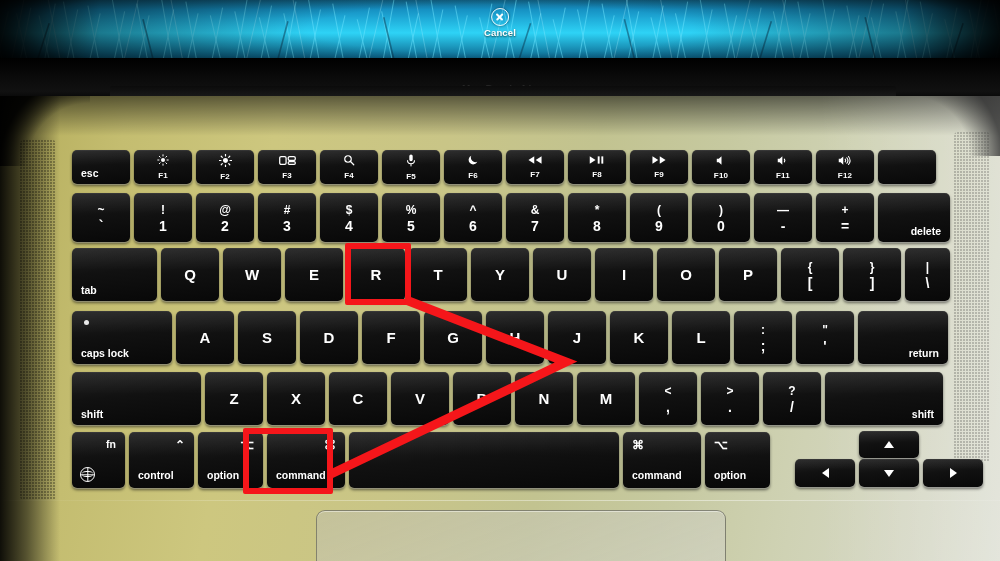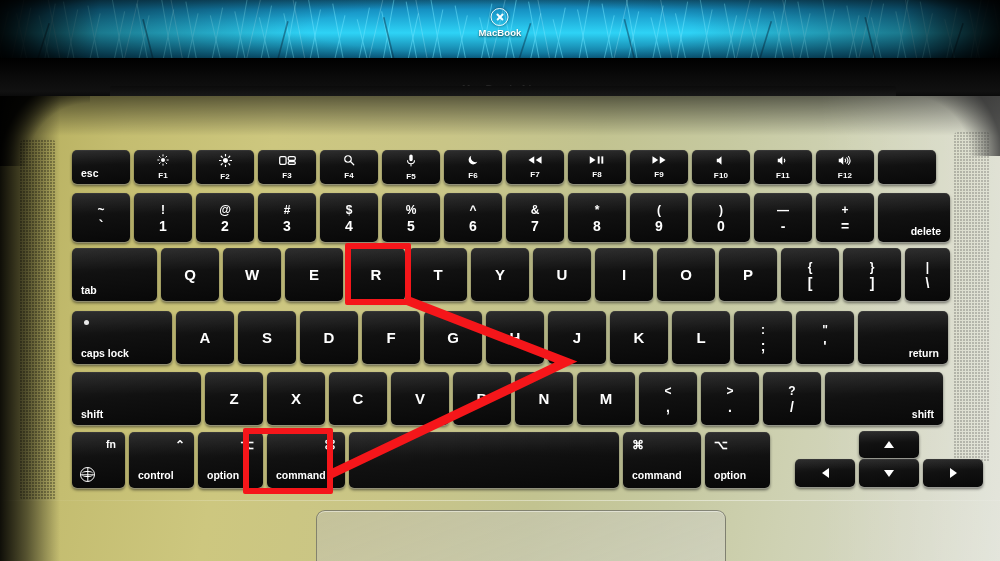--- a/index.html
+++ b/index.html
@@ -365,21 +365,21 @@
           <path d="M752 80 L766 32"></path>
             <path d="M870 80 L858 28"></path>
             <path d="M940 80 L954 34"></path>
         </g>
       </svg>
     </div>
     <div id="screenVignette"></div>
 
     <div id="cancelCtl">
       <div id="cancelIcon"></div>
-      <div id="cancelLabel">MacBook</div>
+      <div id="cancelLabel">Cancel</div>
     </div>
   </div>
 
   <div id="bezel">
     <div id="bezelBrand">MacBook Air</div>
   </div>
   <div id="hingeBar"></div>
 
   <div id="body"></div>
   <div id="bodyTopShade"></div>

